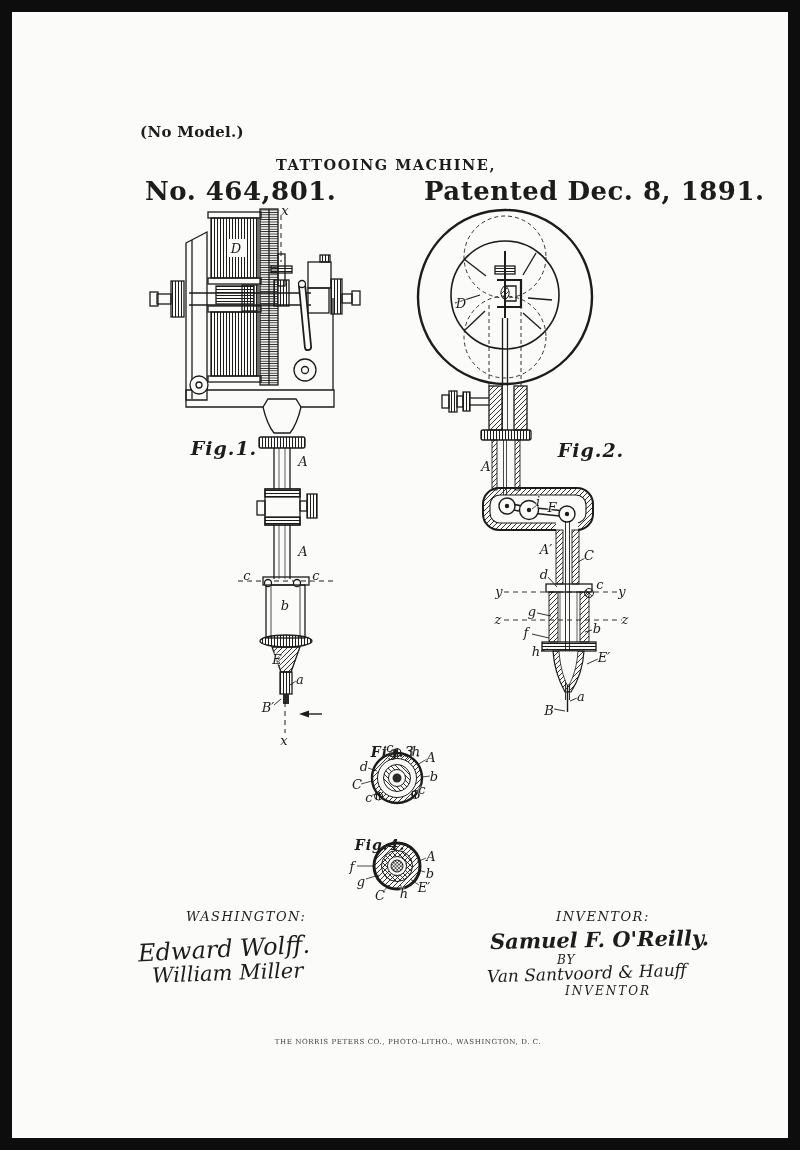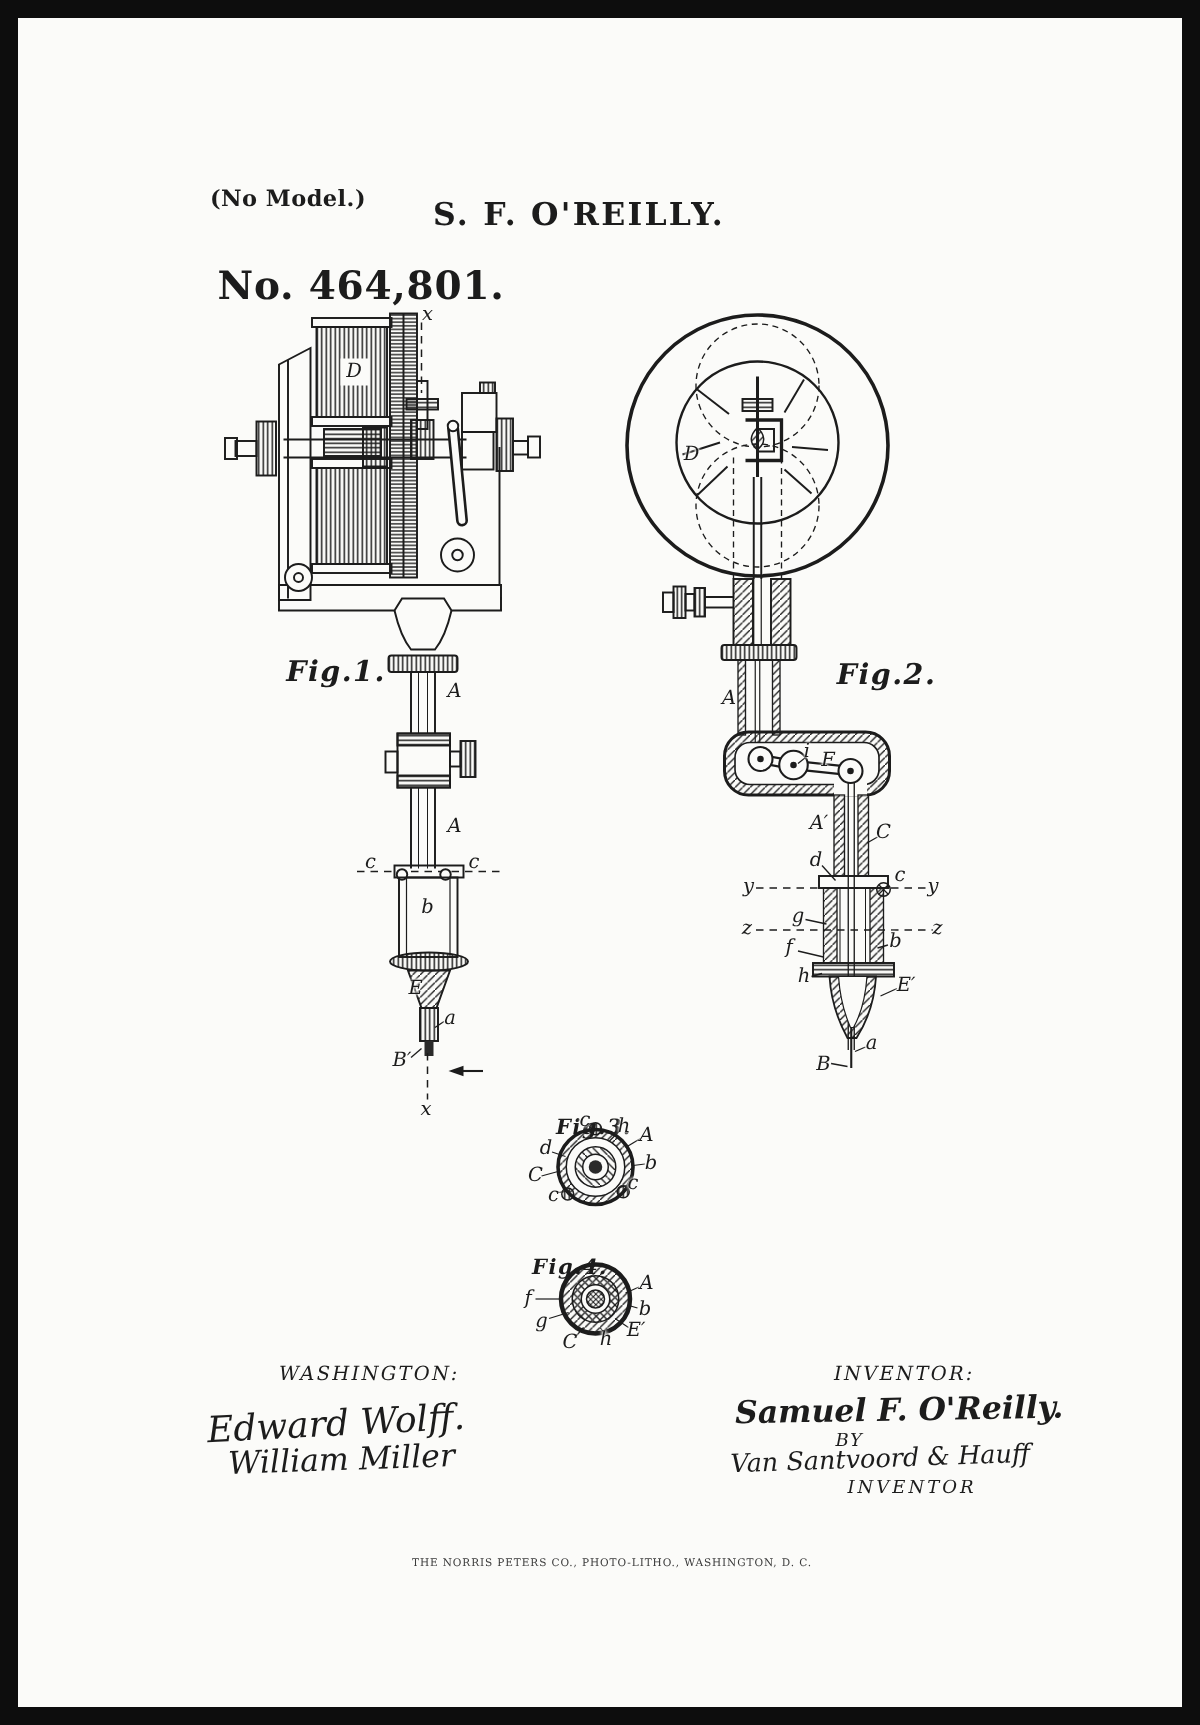--- a/index.html
+++ b/index.html
@@ -50,22 +50,23 @@
       <line x1="0" y1="0" x2="3.5" y2="3.5" stroke="#1c1c1c" stroke-width="0.7"></line>
       <line x1="0" y1="3.5" x2="3.5" y2="0" stroke="#1c1c1c" stroke-width="0.7"></line>
     </pattern>
   </defs>
 </svg>
 
 <div class="frame">
   <div class="sheet"></div>
 
   <span class="abs t-nomodel" style="left:140px;top:123px">(No Model.)</span>
-  <span class="abs t-name" style="left:386px;top:130px">S. F. O'REILLY.</span>
+  <span class="abs t-title" style="left:386px;top:156px">TATTOOING MACHINE,</span>
   <span class="abs t-patnum" style="left:145px;top:176px">No. 464,801.</span>
+  <span class="abs t-patdate" style="left:424px;top:176px">Patented Dec. 8, 1891.</span>
 
   <svg class="abs" style="left:140px;top:200px" width="250" height="560" viewBox="140 200 250 560">
     <g stroke="#1c1c1c" stroke-width="1.3" fill="none">
       <line x1="281" y1="215" x2="281" y2="262" stroke-dasharray="5,4" stroke-width="1"></line>
       <polygon points="186,243 207,232 207,400 186,400"></polygon>
       <line x1="192" y1="240" x2="192" y2="399"></line>
       <rect x="208" y="212" width="53" height="6"></rect>
       <rect x="211" y="218" width="47" height="60" fill="url(#pv)"></rect>
       <rect x="208" y="278" width="53" height="6"></rect>
       <rect x="227" y="239" width="19" height="18" fill="#fbfbf9" stroke="none"></rect>

